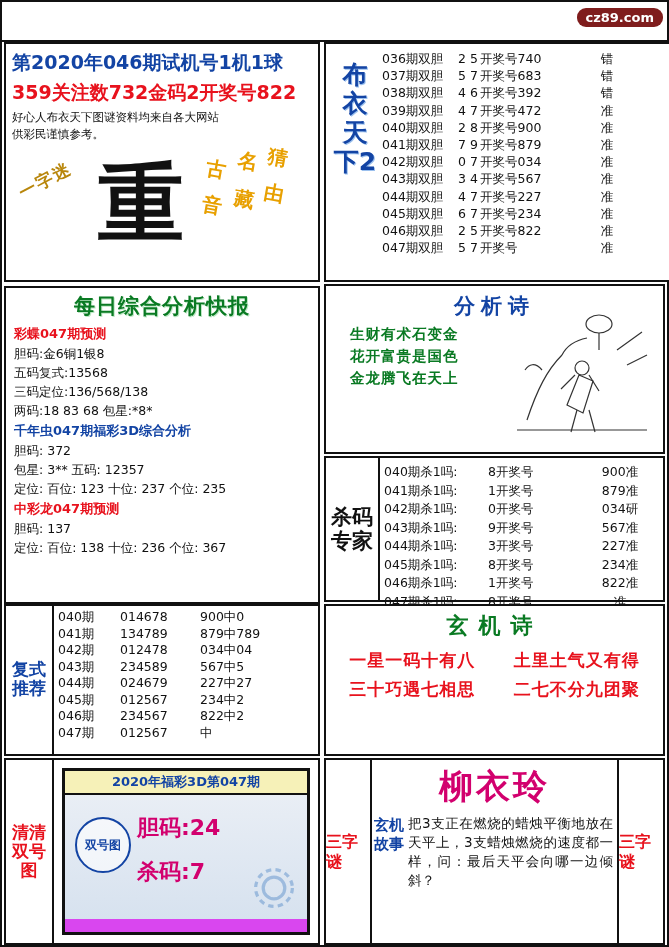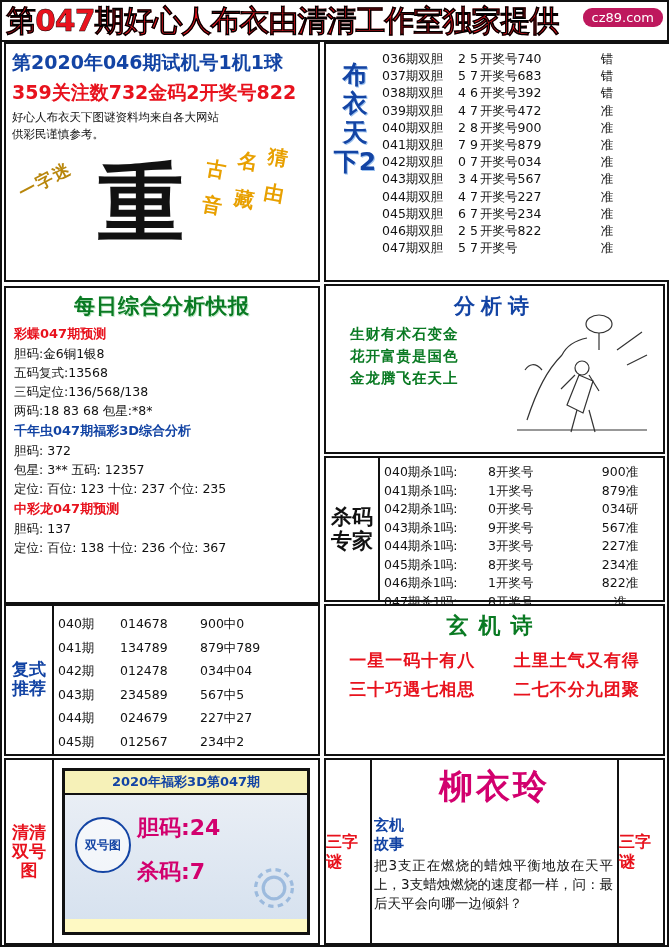--- a/index.html
+++ b/index.html
@@ -19,21 +19,21 @@
   }
   .hdr-title{
     font-family:"DejaVu Sans","Liberation Sans",sans-serif;
     font-weight:bold;font-size:30px;letter-spacing:-1px;
     color:#e8121d;
     -webkit-text-stroke:0.4px #000;
     padding-left:4px;white-space:nowrap;
   }
   .hdr-tag{
     position:absolute;right:4px;top:6px;
-    background:#be185d;color:#fff;font-size:13px;font-weight:normal;
+    background:#7f1d1d;color:#fff;font-size:13px;font-weight:bold;
     border-radius:9px;padding:2px 9px;
   }
   .box{border:2px solid #111;background:#fff;box-sizing:border-box;}
   
   .info{position:absolute;left:2px;top:40px;width:316px;height:240px;}
   .info .l1{font-size:19px;font-weight:bold;color:#1344a4;padding:6px 0 0 6px;letter-spacing:0px;}
   .info .l2{font-size:19px;font-weight:bold;color:#e8121d;padding:4px 0 0 6px;}
   .info .l3{font-size:11.5px;color:#111;padding:4px 0 0 6px;line-height:15px;}
   .info .l4{font-size:11.5px;color:#111;padding:2px 0 0 6px;}
   
@@ -65,34 +65,34 @@
   .an-line{font-size:12.5px;padding:2px 0 0 8px;color:#111;line-height:17px;}
   .an-head{font-size:13px;font-weight:bold;color:#e8121d;padding:3px 0 0 8px;}
   .an-head2{font-size:13px;font-weight:bold;color:#1344a4;padding:3px 0 0 8px;}
   
   .rec{position:absolute;left:2px;top:602px;width:316px;height:152px;display:flex;}
   .rec-label{
     width:46px;border-right:2px solid #111;display:flex;align-items:center;justify-content:center;
     font-size:17px;font-weight:bold;color:#1344a4;line-height:19px;text-align:center;font-family:Liberation Mono, monospace;
   }
   .rec-tbl{flex:1;padding:3px 0 0 4px;font-size:12.5px;line-height:16.5px;color:#111;}
-  .rec-tbl .r{display:flex;margin-top:7px;}
+  .rec-tbl .r{display:flex;}
   .rec-tbl .c-a{width:62px;}
   .rec-tbl .c-b{width:80px;}
   .rec-tbl .c-c{width:auto;}
   
   .bot{position:absolute;left:2px;top:756px;width:316px;height:187px;display:flex;}
   .bot-label{
     width:46px;border-right:2px solid #111;display:flex;align-items:center;justify-content:center;
     font-size:17px;font-weight:bold;color:#e8121d;line-height:19px;text-align:center;
   }
   .bot-inner{flex:1;position:relative;padding:8px 6px;}
   .bot-frame{
     position:absolute;left:8px;top:8px;right:8px;bottom:8px;
-    border:3px solid #111;background:#fef9c3;overflow:hidden;
+    border:3px solid #111;background:#d946ef;overflow:hidden;
   }
   .bot-top{
     background:#f6f1b8;border-bottom:2px solid #111;text-align:center;
     font-size:13px;font-weight:bold;color:#1344a4;padding:2px 0;
   }
   .bot-body{position:relative;height:124px;background:linear-gradient(180deg,#e9eef5 0%,#d7e2ef 100%);}
   .bot-circ{
     position:absolute;left:10px;top:22px;width:52px;height:52px;border:2px solid #1344a4;border-radius:50%;
     display:flex;align-items:center;justify-content:center;flex-direction:column;
     font-size:12px;font-weight:bold;color:#1344a4;line-height:13px;background:rgba(255,255,255,.6);
@@ -138,38 +138,37 @@
   .r3-left{
     width:44px;border-right:2px solid #111;display:flex;flex-direction:column;align-items:center;justify-content:center;
     font-size:16px;font-weight:bold;color:#e8121d;line-height:20px;
   }
   .r3-mid{flex:1;position:relative;}
   .r3-name{
     text-align:center;font-size:34px;font-weight:bold;color:#d2006e;
     font-family:"DejaVu Serif","Liberation Serif",serif;
     padding:4px 0 2px;letter-spacing:3px;
   }
-  .r3-body{display:flex;flex-direction:column;}
+  .r3-body{display:flex;}
   .r3-vert{
     width:34px;font-size:15px;font-weight:bold;color:#1344a4;text-align:center;line-height:19px;
     padding-top:4px;
   }
   .r3-text{flex:1;font-size:13.5px;line-height:19px;color:#111;padding:2px 4px 0 2px;text-align:justify;}
   .r3-right{
     width:44px;border-left:2px solid #111;display:flex;flex-direction:column;align-items:center;justify-content:center;
     font-size:16px;font-weight:bold;color:#e8121d;line-height:20px;
   }
 </style>
 </head>
 <body>
 
 <div class="page">
 
   <div class="hdr">
-    <div class="hdr-title">第047期好心人布衣由清清工作室独家提供</div>
     <div class="hdr-tag">cz89.com</div>
   </div>
 
   <div class="box info">
     <div class="l1">第2020年046期试机号1机1球</div>
     <div class="l2">359关注数732金码2开奖号822</div>
     <div class="l3">好心人布衣天下图谜资料均来自各大网站</div>
     <div class="l4">供彩民谨慎参考。</div>
 
     <div class="riddle">

